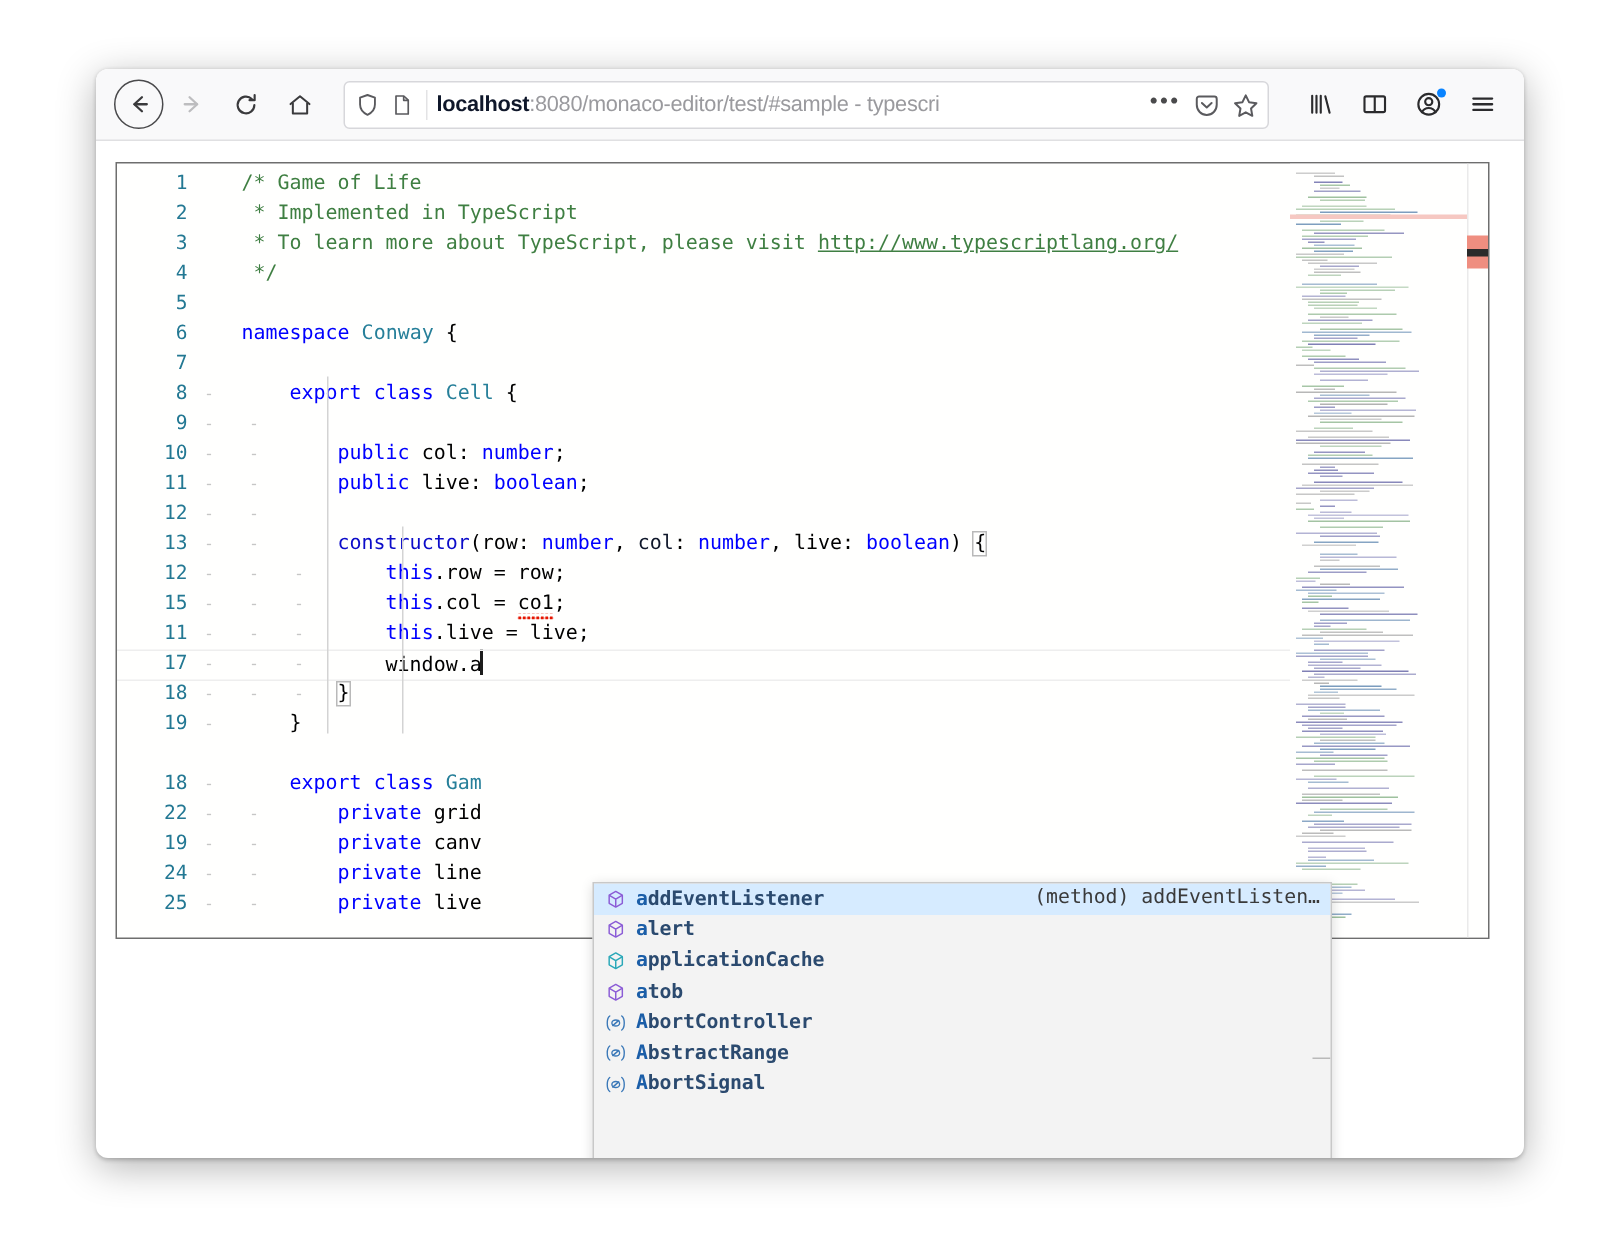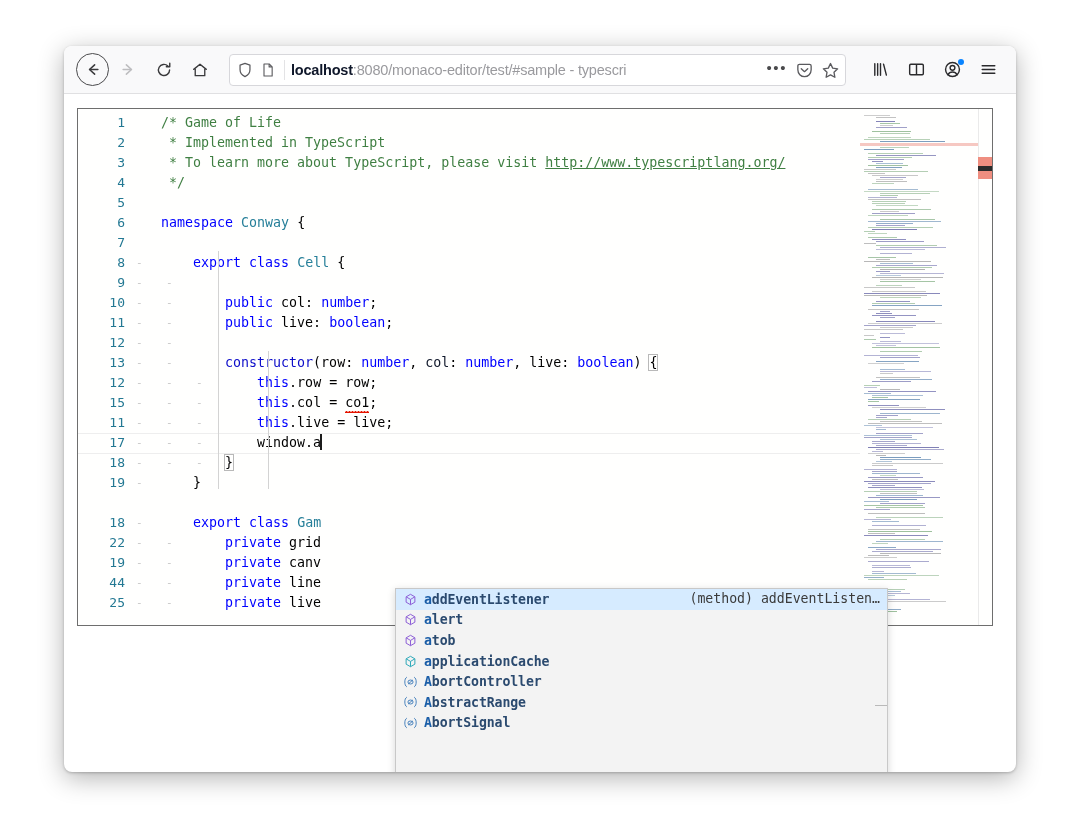--- a/index.html
+++ b/index.html
@@ -321,21 +321,21 @@
             <div class="code-row" style="top: 242px; position: absolute; left: 0px; right: 0px;"><span class="lnum">13</span><span class="fold" style="left: 58px;">‐</span><span class="fold" style="left: 88px;">‐</span><span class="ctext">        <span class="t-kw2">constructor</span>(row: <span class="t-kw">number</span>, <span class="t-dim">col</span>: <span class="t-kw">number</span>, live: <span class="t-kw">boolean</span>) <span class="bracket-match">{</span></span></div>
             <div class="code-row" style="top: 262px; position: absolute; left: 0px; right: 0px;"><span class="lnum">12</span><span class="fold" style="left: 58px;">‐</span><span class="fold" style="left: 88px;">‐</span><span class="fold" style="left: 118px;">‐</span><span class="ctext">            <span class="t-kw">this</span>.row = row;</span></div>
             <div class="code-row" style="top: 282px; position: absolute; left: 0px; right: 0px;"><span class="lnum">15</span><span class="fold" style="left: 58px;">‐</span><span class="fold" style="left: 88px;">‐</span><span class="fold" style="left: 118px;">‐</span><span class="ctext">            <span class="t-kw">this</span>.col = <span class="sq-err">co1</span>;</span></div>
             <div class="code-row" style="top: 302px; position: absolute; left: 0px; right: 0px;"><span class="lnum">11</span><span class="fold" style="left: 58px;">‐</span><span class="fold" style="left: 88px;">‐</span><span class="fold" style="left: 118px;">‐</span><span class="ctext">            <span class="t-kw">this</span>.live = live;</span></div>
             <div class="code-row" style="top: 322px; position: absolute; left: 0px; right: 0px;"><span class="lnum">17</span><span class="fold" style="left: 58px;">‐</span><span class="fold" style="left: 88px;">‐</span><span class="fold" style="left: 118px;">‐</span><span class="ctext">            window.a<span class="cursor"></span></span></div>
             <div class="code-row" style="top: 342px; position: absolute; left: 0px; right: 0px;"><span class="lnum">18</span><span class="fold" style="left: 58px;">‐</span><span class="fold" style="left: 88px;">‐</span><span class="fold" style="left: 118px;">‐</span><span class="ctext">        <span class="bracket-match">}</span></span></div>
             <div class="code-row" style="top: 362px; position: absolute; left: 0px; right: 0px;"><span class="lnum">19</span><span class="fold" style="left: 58px;">‐</span><span class="ctext">    }</span></div>
             <div class="code-row" style="top: 402px; position: absolute; left: 0px; right: 0px;"><span class="lnum">18</span><span class="fold" style="left: 58px;">‐</span><span class="ctext">    <span class="t-kw">export</span> <span class="t-kw">class</span> <span class="t-type">Gam</span></span></div>
             <div class="code-row" style="top: 422px; position: absolute; left: 0px; right: 0px;"><span class="lnum">22</span><span class="fold" style="left: 58px;">‐</span><span class="fold" style="left: 88px;">‐</span><span class="ctext">        <span class="t-kw">private</span> grid</span></div>
             <div class="code-row" style="top: 442px; position: absolute; left: 0px; right: 0px;"><span class="lnum">19</span><span class="fold" style="left: 58px;">‐</span><span class="fold" style="left: 88px;">‐</span><span class="ctext">        <span class="t-kw">private</span> canv</span></div>
-            <div class="code-row" style="top: 462px; position: absolute; left: 0px; right: 0px;"><span class="lnum">44</span><span class="fold" style="left: 58px;">‐</span><span class="fold" style="left: 88px;">‐</span><span class="ctext">        <span class="t-kw">private</span> line</span></div>
+            <div class="code-row" style="top: 462px; position: absolute; left: 0px; right: 0px;"><span class="lnum">24</span><span class="fold" style="left: 58px;">‐</span><span class="fold" style="left: 88px;">‐</span><span class="ctext">        <span class="t-kw">private</span> line</span></div>
             <div class="code-row" style="top: 482px; position: absolute; left: 0px; right: 0px;"><span class="lnum">25</span><span class="fold" style="left: 58px;">‐</span><span class="fold" style="left: 88px;">‐</span><span class="ctext">        <span class="t-kw">private</span> live</span></div>
             <div class="curline-top" style="top: 322px;"></div>
             <div class="curline-bot" style="top: 342px;"></div>
           </div>
 
         <div class="guide" style="left:140px; top:142px; height:238px;"></div>
         <div class="guide" style="left:190px; top:242px; height:138px;"></div>
 
         <div class="minimap" id="minimap">
             <div class="mm-line" style="top: 6px; left: 4px; width: 26px; background: rgb(176, 176, 176); opacity: 0.64;"></div>
@@ -571,35 +571,35 @@
               <span class="sg-icon">
                 <svg width="13" height="13" viewBox="0 0 16 16" fill="none" stroke="#8b5cd6" stroke-width="1.2">
                   <path d="M8 1.6l5.4 3.1v6.6L8 14.4 2.6 11.3V4.7z" stroke-linejoin="round"></path>
                   <path d="M2.8 4.8L8 7.9l5.2-3.1M8 7.9v6.4" stroke-linejoin="round"></path>
                 </svg>
               </span>
               <span class="sg-label"><span class="hl">a</span>lert</span>
             </div>
             <div class="sg-row">
               <span class="sg-icon">
+                <svg width="13" height="13" viewBox="0 0 16 16" fill="none" stroke="#2aa8b8" stroke-width="1.2">
+                  <path d="M8 1.6l5.4 3.1v6.6L8 14.4 2.6 11.3V4.7z" stroke-linejoin="round"></path>
+                  <path d="M2.8 4.8L8 7.9l5.2-3.1M8 7.9v6.4" stroke-linejoin="round"></path>
+                </svg>
+              </span>
+              <span class="sg-label"><span class="hl">a</span>pplicationCache</span>
+            </div>
+            <div class="sg-row">
+              <span class="sg-icon">
                 <svg width="13" height="13" viewBox="0 0 16 16" fill="none" stroke="#8b5cd6" stroke-width="1.2">
                   <path d="M8 1.6l5.4 3.1v6.6L8 14.4 2.6 11.3V4.7z" stroke-linejoin="round"></path>
                   <path d="M2.8 4.8L8 7.9l5.2-3.1M8 7.9v6.4" stroke-linejoin="round"></path>
                 </svg>
               </span>
               <span class="sg-label"><span class="hl">a</span>tob</span>
-            </div>
-            <div class="sg-row">
-              <span class="sg-icon">
-                <svg width="13" height="13" viewBox="0 0 16 16" fill="none" stroke="#2aa8b8" stroke-width="1.2">
-                  <path d="M8 1.6l5.4 3.1v6.6L8 14.4 2.6 11.3V4.7z" stroke-linejoin="round"></path>
-                  <path d="M2.8 4.8L8 7.9l5.2-3.1M8 7.9v6.4" stroke-linejoin="round"></path>
-                </svg>
-              </span>
-              <span class="sg-label"><span class="hl">a</span>pplicationCache</span>
             </div>
             <div class="sg-row">
               <span class="sg-icon">
                 <svg width="15" height="12" viewBox="0 0 18 14" fill="none" stroke="#3a78b8" stroke-width="1.1">
                   <path d="M4.2 1.4C2.8 2.4 2.2 4.3 2.2 7s.6 4.6 2 5.6" stroke-linecap="round"></path>
                   <path d="M13.8 1.4c1.4 1 2 2.9 2 5.6s-.6 4.6-2 5.6" stroke-linecap="round"></path>
                   <ellipse cx="9" cy="7" rx="3.1" ry="2.4"></ellipse>
                   <path d="M6.6 9.1l4.8-4.2" stroke-linecap="round"></path>
                 </svg>
               </span>

